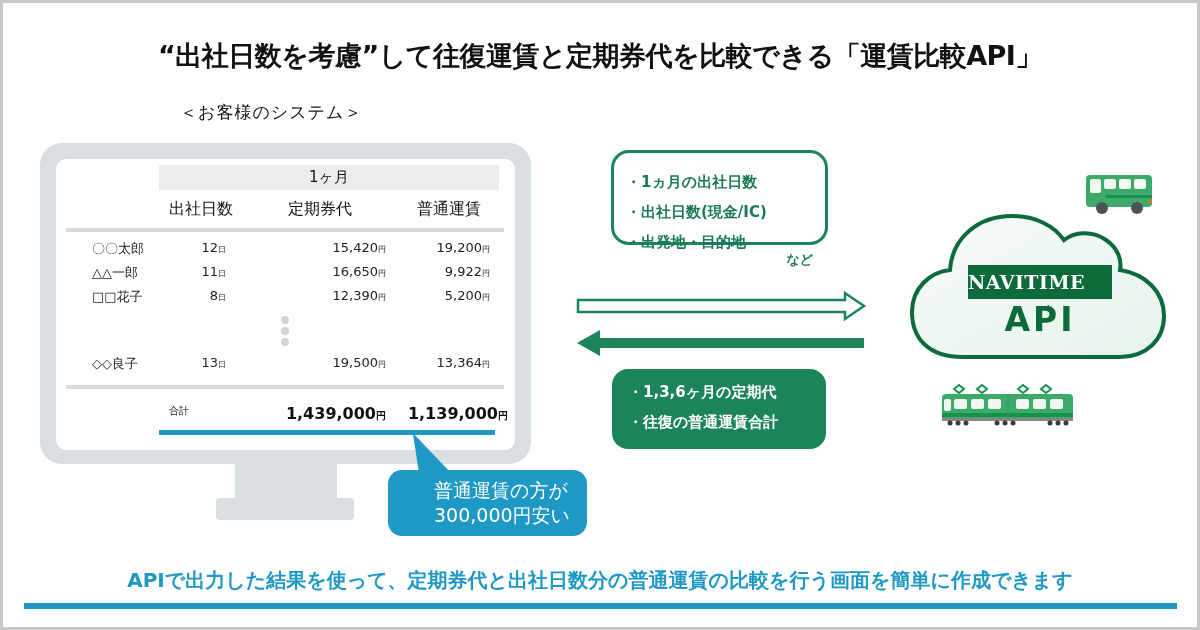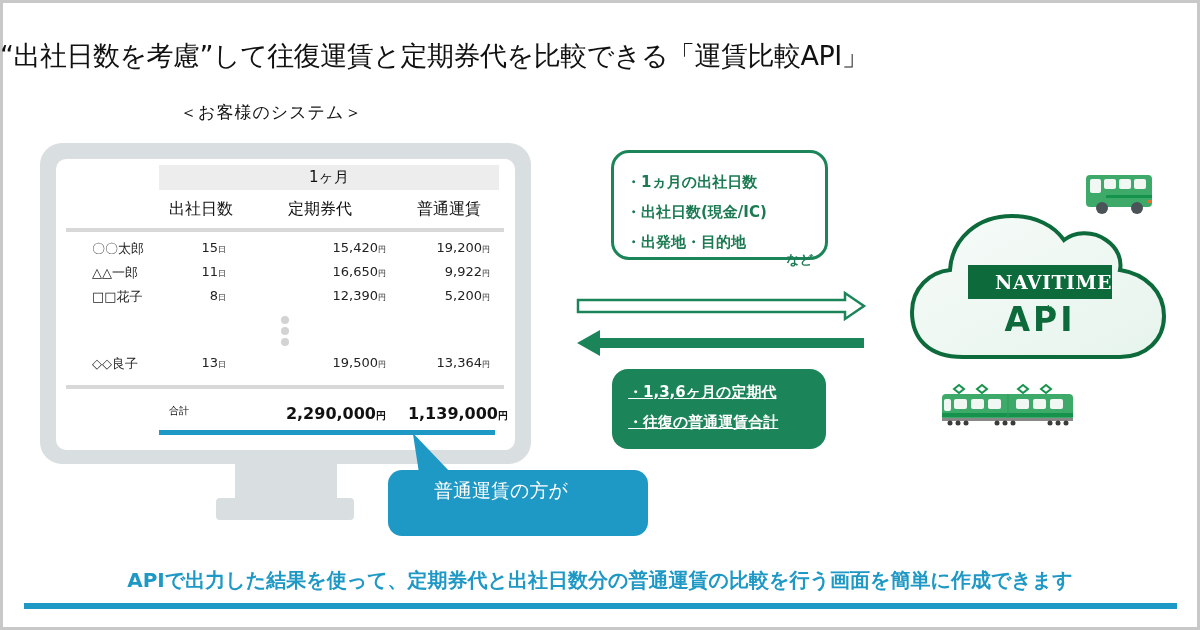--- a/index.html
+++ b/index.html
@@ -1,21 +1,21 @@
 <!DOCTYPE html>
 <html><head>
 <meta charset="utf-8">
 <style>
   * { box-sizing: border-box; margin: 0; padding: 0; }
   html, body { width: 1200px; height: 630px; background: #ffffff; overflow: hidden; }
   body { font-family: "DejaVu Sans", "Liberation Sans", sans-serif; color: #111; position: relative; }
 
   .frame { position: absolute; left: 0; top: 0; width: 1200px; height: 630px; border: 3px solid #c8c8c8; border-top-width: 3px; }
 
-  .title { position: absolute; left: 0; top: 38px; width: 1200px; text-align: left; font-size: 27px; font-weight: normal; letter-spacing: -0.5px; color: #111; }
+  .title { position: absolute; left: 0; top: 38px; width: 1200px; text-align: center; font-size: 27px; font-weight: bold; letter-spacing: -0.5px; color: #111; }
 
   .system-label { position: absolute; left: 180px; top: 101px; font-size: 17px; color: #111; letter-spacing: 1px; }
 
   
   .monitor { position: absolute; left: 40px; top: 143px; width: 491px; height: 321px; background: #d9dee1; border-radius: 22px; }
   .screen { position: absolute; left: 16px; top: 16px; width: 459px; height: 291px; background: #ffffff; border-radius: 10px; }
   .neck { position: absolute; left: 235px; top: 464px; width: 102px; height: 34px; background: #d9dee1; }
   .base { position: absolute; left: 216px; top: 498px; width: 138px; height: 22px; background: #d9dee1; border-radius: 4px; }
 
   .month-band { position: absolute; left: 103px; top: 6px; width: 340px; height: 25px; background: #ededed; text-align: center; font-size: 15px; line-height: 25px; }
@@ -34,38 +34,38 @@
   .dot { width: 8px; height: 8px; border-radius: 50%; background: #d3d3d3; margin-bottom: 3px; }
 
   .foot-sep { position: absolute; left: 10px; top: 226px; width: 438px; height: 4px; background: #d8d8d8; }
   .total-label { position: absolute; left: 113px; top: 245px; font-size: 10px; }
   .total-tei { position: absolute; left: 190px; top: 245px; width: 140px; text-align: right; font-size: 16px; font-weight: bold; }
   .total-fut { position: absolute; left: 330px; top: 245px; width: 105px; text-align: right; font-size: 16px; font-weight: bold; margin-left: 17px; }
   .total-unit { font-size: 10px; }
   .total-bar { position: absolute; left: 103px; top: 271px; width: 336px; height: 5px; background: #1e98c4; }
 
   
-  .bubble { position: absolute; left: 388px; top: 470px; width: 260px; height: 66px; background: #1e98c4; border-radius: 14px; color: #fff; font-size: 19px; line-height: 25px; padding: 8px 0 0 46px; }
+  .bubble { position: absolute; left: 388px; top: 470px; width: 199px; height: 66px; background: #1e98c4; border-radius: 14px; color: #fff; font-size: 19px; line-height: 25px; padding: 8px 0 0 46px; }
   .bubble-tail { position: absolute; left: 419px; top: 433px; width: 0; height: 0; border-left: 10px solid transparent; border-right: 22px solid transparent; border-bottom: 40px solid #1e98c4; transform: skewX(22deg); transform-origin: bottom; }
 
   
-  .input-box { position: absolute; left: 611px; top: 150px; width: 217px; height: 110px; border: 3px solid #1b8559; border-radius: 18px; background: #fff; }
+  .input-box { position: absolute; left: 611px; top: 150px; width: 217px; height: 95px; border: 3px solid #1b8559; border-radius: 18px; background: #fff; }
   .input-item { position: absolute; left: 12px; font-size: 15px; font-weight: bold; color: #1b7a52; white-space: nowrap; }
   .input-etc { position: absolute; right: 12px; top: 98px; font-size: 13px; font-weight: bold; color: #1b7a52; }
 
   
   .arrow-svg { position: absolute; left: 575px; top: 290px; }
 
   
   .output-box { position: absolute; left: 612px; top: 369px; width: 214px; height: 80px; background: #1b8559; border-radius: 16px; }
-  .output-item { position: absolute; left: 16px; font-size: 15px; font-weight: bold; color: #fff; white-space: nowrap; text-decoration: underline; }
+  .output-item { position: absolute; left: 16px; font-size: 15px; font-weight: bold; color: #fff; white-space: nowrap; }
 
   
   .cloud-svg { position: absolute; left: 908px; top: 200px; }
-  .navitime-badge { position: absolute; left: 968px; top: 265px; width: 144px; height: 34px; background: #0c6a3b; color: #fff; font-family: "DejaVu Serif", "Liberation Serif", serif; font-weight: bold; font-size: 19px; text-align: right; line-height: 34px; letter-spacing: 0.5px; }
+  .navitime-badge { position: absolute; left: 968px; top: 265px; width: 144px; height: 34px; background: #0c6a3b; color: #fff; font-family: "DejaVu Serif", "Liberation Serif", serif; font-weight: bold; font-size: 19px; text-align: left; line-height: 34px; letter-spacing: 0.5px; }
   .api-text { position: absolute; left: 968px; top: 300px; width: 144px; text-align: center; font-size: 33px; font-weight: bold; color: #0c6a3b; letter-spacing: 3px; }
   .api-gear { position: absolute; left: 1044px; top: 303px; font-size: 10px; color: #0c6a3b; }
 
   .bus-svg { position: absolute; left: 1086px; top: 175px; }
   .train-svg { position: absolute; left: 940px; top: 380px; }
 
   .footer-text { position: absolute; left: 0; top: 567px; width: 1200px; text-align: center; font-size: 20px; font-weight: bold; color: #1e98c4; letter-spacing: 0; }
   .footer-bar { position: absolute; left: 24px; top: 603px; width: 1153px; height: 6px; background: #1e98c4; }
 </style>
 </head>
@@ -79,21 +79,21 @@
 <div class="monitor">
   <div class="screen">
     <div class="month-band">1ヶ月</div>
     <div class="col-head" style="left:113px">出社日数</div>
     <div class="col-head" style="left:232px">定期券代</div>
     <div class="col-head" style="left:361px">普通運賃</div>
     <div class="head-sep"></div>
 
     <div class="row" style="top:81px">
       <span class="c-name">〇〇太郎</span>
-      <span class="c-days"><span style="position:static">15</span><span style="position:static" class="unit">日</span></span>
+      <span class="c-days"><span style="position:static">12</span><span style="position:static" class="unit">日</span></span>
       <span class="c-tei"><span style="position:static">15,420</span><span style="position:static" class="unit">円</span></span>
       <span class="c-fut"><span style="position:static">19,200</span><span style="position:static" class="unit">円</span></span>
     </div>
     <div class="row" style="top:105px">
       <span class="c-name">△△一郎</span>
       <span class="c-days"><span style="position:static">11</span><span style="position:static" class="unit">日</span></span>
       <span class="c-tei"><span style="position:static">16,650</span><span style="position:static" class="unit">円</span></span>
       <span class="c-fut"><span style="position:static">9,922</span><span style="position:static" class="unit">円</span></span>
     </div>
     <div class="row" style="top:129px">
@@ -111,31 +111,32 @@
 
     <div class="row" style="top:196px">
       <span class="c-name">◇◇良子</span>
       <span class="c-days"><span style="position:static">13</span><span style="position:static" class="unit">日</span></span>
       <span class="c-tei"><span style="position:static">19,500</span><span style="position:static" class="unit">円</span></span>
       <span class="c-fut"><span style="position:static">13,364</span><span style="position:static" class="unit">円</span></span>
     </div>
 
     <div class="foot-sep"></div>
     <div class="total-label">合計</div>
-    <div class="total-tei"><span>2,290,000</span><span class="total-unit">円</span></div>
+    <div class="total-tei"><span>1,439,000</span><span class="total-unit">円</span></div>
     <div class="total-fut"><span>1,139,000</span><span class="total-unit">円</span></div>
     <div class="total-bar"></div>
   </div>
 </div>
 <div class="neck"></div>
 <div class="base"></div>
 
 <div class="bubble-tail"></div>
 <div class="bubble">
   <div>普通運賃の方が</div>
+  <div>300,000円安い</div>
 </div>
 
 <div class="input-box">
   <div class="input-item" style="top:20px">・1ヵ月の出社日数</div>
   <div class="input-item" style="top:50px">・出社日数(現金/IC)</div>
   <div class="input-item" style="top:80px">・出発地・目的地</div>
   <div class="input-etc">など</div>
 </div>
 
 <svg class="arrow-svg" width="295" height="70" viewBox="0 0 295 70">

